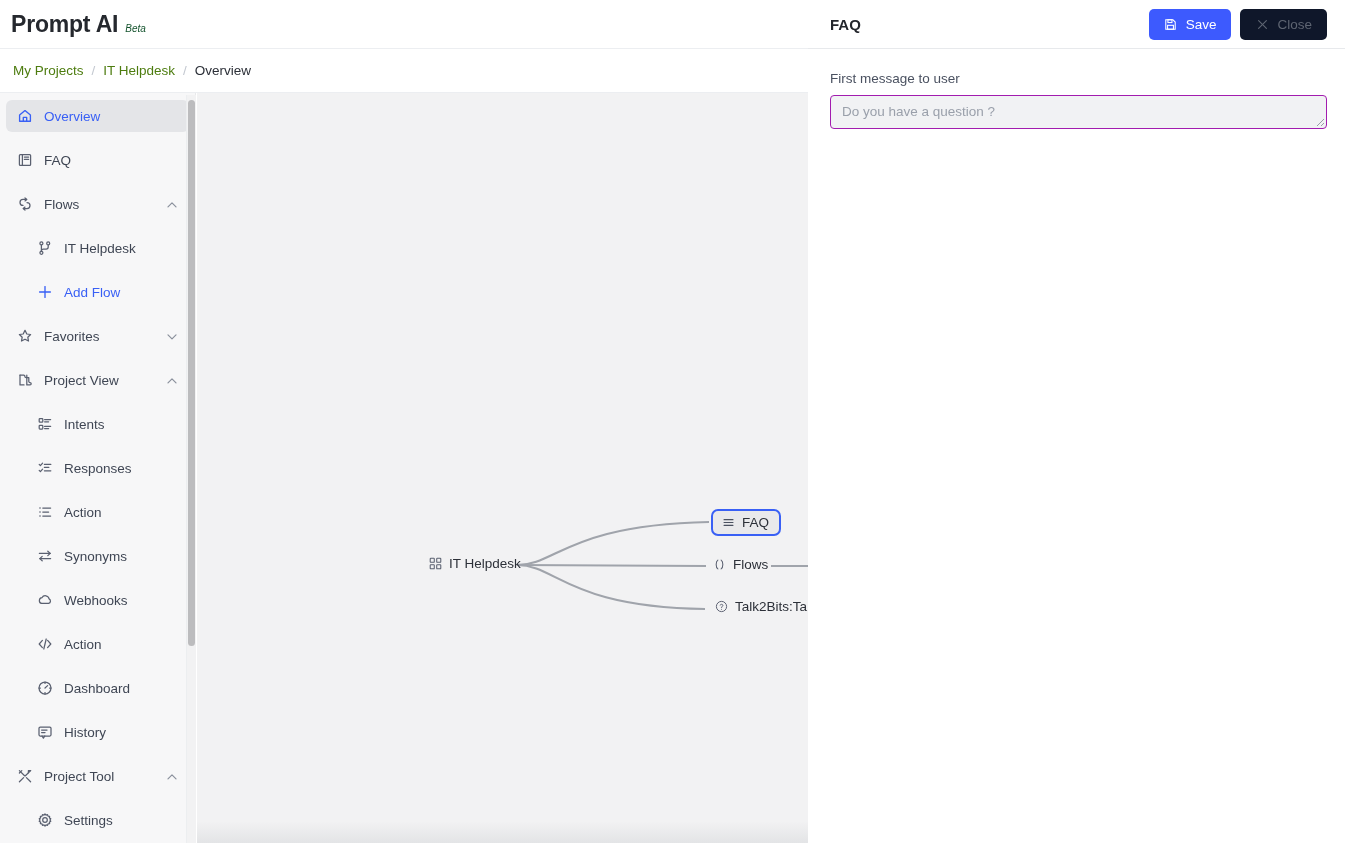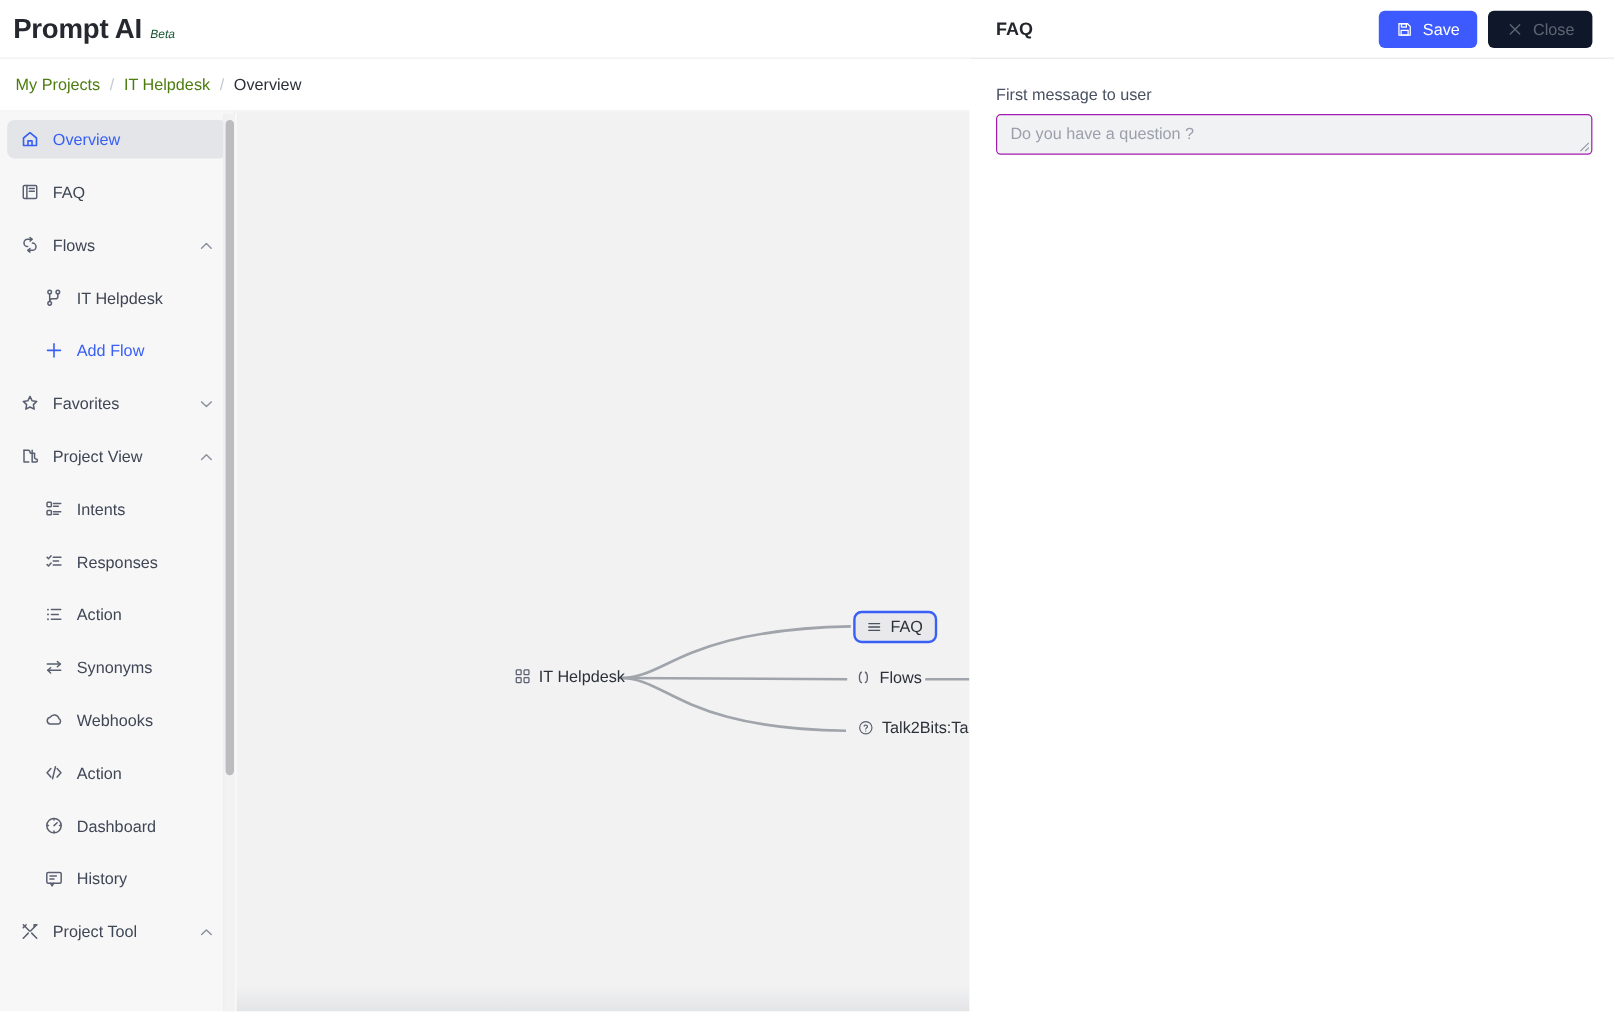--- a/index.html
+++ b/index.html
@@ -352,20 +352,29 @@
             <path d="M2.4 13.8 L6.6 9.6"></path>
             <path d="M13.6 2.6 L11.4 2.6 L11.4 4.8"></path>
           </svg>
         </span>
         <span>Project Tool</span>
         <span class="chev">
           <svg width="15" height="15" viewBox="0 0 15 15" fill="none" stroke="#8a909c" stroke-width="1.3" stroke-linecap="round" stroke-linejoin="round">
             <path d="M3.2 10 L7.5 5.8 L11.8 10"></path>
           </svg>
         </span>
+      </div>
+      <div class="nav-item indent">
+        <span class="ico">
+          <svg width="16" height="16" viewBox="0 0 16 16" fill="none" stroke="#5a6070" stroke-width="1.25" stroke-linecap="round" stroke-linejoin="round">
+            <circle cx="8" cy="8" r="2.3"></circle>
+            <path d="M8 1.9 L9 3.1 L10.5 2.6 L11 4.1 L12.6 4.3 L12.4 5.9 L13.8 6.7 L13 8 L13.8 9.3 L12.4 10.1 L12.6 11.7 L11 11.9 L10.5 13.4 L9 12.9 L8 14.1 L7 12.9 L5.5 13.4 L5 11.9 L3.4 11.7 L3.6 10.1 L2.2 9.3 L3 8 L2.2 6.7 L3.6 5.9 L3.4 4.3 L5 4.1 L5.5 2.6 L7 3.1 Z"></path>
+          </svg>
+        </span>
+        <span>Settings</span>
       </div>
     </nav>
   <div class="sb-track"></div>
   <div class="sb-thumb"></div>
 
   <div class="canvas">
     <svg class="graph" viewBox="0 0 611 750">
       <path d="M 320 472 C 360 472, 370 432, 512 429" fill="none" stroke="#a0a4ab" stroke-width="2.2"></path>
       <path d="M 320 472 L 509 473" fill="none" stroke="#a0a4ab" stroke-width="2.2"></path>
       <path d="M 320 472 C 360 472, 370 514, 508 516" fill="none" stroke="#a0a4ab" stroke-width="2.2"></path>

